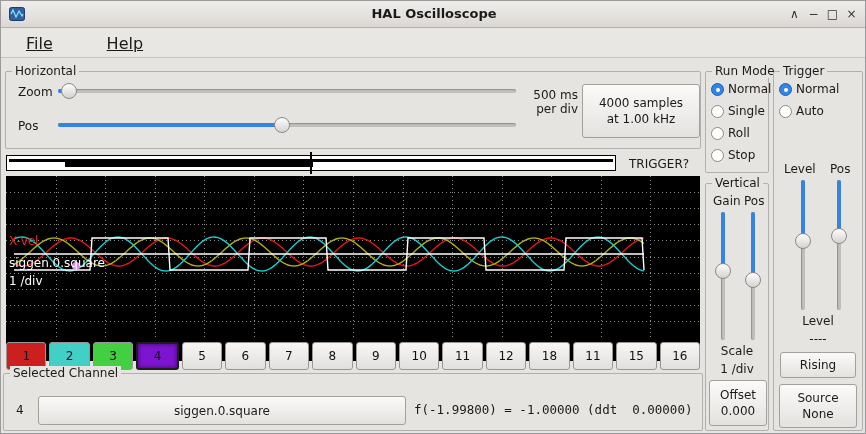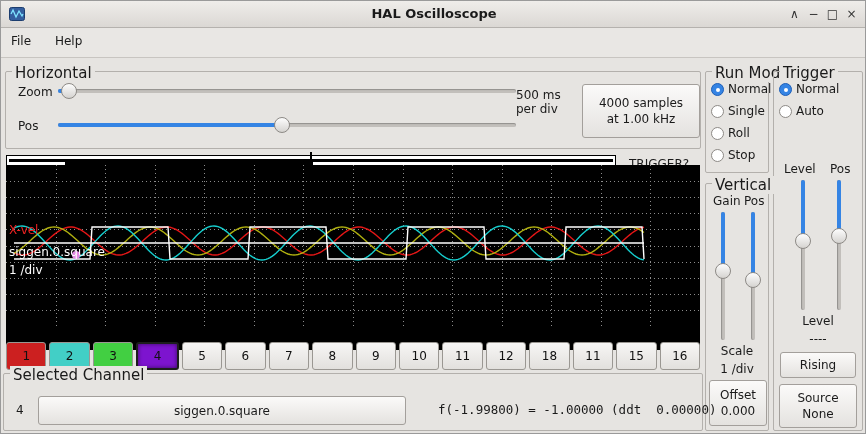--- a/index.html
+++ b/index.html
@@ -8,25 +8,25 @@
 
   
   .titlebar{position:absolute;left:0;top:0;width:866px;height:27px;background:linear-gradient(#efedea,#dbd8d4);border-bottom:1px solid #b5b2ae;box-sizing:border-box;padding-left:21px;}
   .titlebar .title{position:absolute;left:0;right:0;top:5px;text-align:center;font-weight:bold;font-size:13px;}
   .app-icon{position:absolute;left:8px;top:5px;width:16px;height:16px;}
   .win-controls{position:absolute;right:6px;top:4px;display:flex;}
   .wbtn{width:19px;height:19px;text-align:center;line-height:19px;font-size:12px;color:#333;cursor:default;}
 
   
   .menubar{position:absolute;left:0;top:27px;width:866px;height:30px;background:#e9e7e4;border-bottom:1px solid #c8c5c1;box-sizing:border-box;}
-  .menu-item{display:inline-block;padding:6px 10px;font-size:12px;}
+  .menu-item{display:inline-block;padding:6px 25px;font-size:16px;text-decoration:underline;}
 
   
   .frame{position:absolute;border:1px solid #b3b0ac;border-radius:2px;box-sizing:border-box;}
-  .frame-label{position:absolute;top:-8px;left:6px;background:#e6e4e1;padding:0 3px;font-size:15px;white-space:nowrap;}
+  .frame-label{position:absolute;top:-8px;left:6px;background:#e6e4e1;padding:0 3px;font-size:12px;white-space:nowrap;}
   .lbl{position:absolute;font-size:12px;white-space:nowrap;}
   .ctr{text-align:center;left:0;right:0;}
 
   
   .btn{position:absolute;background:linear-gradient(#fbfaf9,#e4e2df);border:1px solid #a39f9b;border-radius:3px;box-sizing:border-box;display:flex;flex-direction:column;align-items:center;justify-content:center;font-size:12px;line-height:16px;cursor:default;}
 
   
   .hslider{position:absolute;height:18px;}
   .hslider .track{position:absolute;left:0;right:0;top:7px;height:4px;background:#c2bfbb;border-radius:2px;box-shadow:inset 0 1px 1px rgba(0,0,0,.25);}
   .hslider .fill{height:100%;background:#3584e4;border-radius:2px;}
@@ -94,21 +94,21 @@
         </div>
       <div class="handle" style="left:2.5%;"></div>
     </div>
     <span class="lbl" style="left:12px;top:47px;">Pos</span>
     <div class="hslider" style="left:52px;top:44px;width:458px;">
       <div class="track">
           <div class="fill" style="width:49%;"></div>
         </div>
       <div class="handle" style="left:49%;"></div>
     </div>
-    <div class="lbl" style="left:510px;top:16px;width:62px;text-align:left;">
+    <div class="lbl" style="left:510px;top:16px;width:62px;text-align:right;">
       <div>500 ms</div>
       <div>per div</div>
     </div>
     <div class="btn" style="left:576px;top:12px;width:118px;height:54px;">
       <div>4000 samples</div>
       <div>at 1.00 kHz</div>
     </div>
   </div>
 
   <div class="recbar" style="left:5px;top:154px;width:610px;height:16px;">
@@ -188,21 +188,21 @@
       <div class="handle" style="top:53%;"></div>
     </div>
     <div class="lbl ctr" style="top:160px;">Scale</div>
     <div class="lbl ctr" style="top:178px;">1 /div</div>
     <div class="btn" style="left:3px;top:196px;width:58px;height:46px;">
       <div>Offset</div>
       <div>0.000</div>
     </div>
   </div>
 
-  <div class="scope" style="left:5px;top:164px;width:694px;height:185px;">
+  <div class="scope" style="left:5px;top:175px;width:694px;height:185px;">
     <svg id="scope-svg" width="694" height="161">
         <line x1="50.5" y1="0" x2="50.5" y2="161" stroke="#8c8c8c" stroke-width="1" stroke-dasharray="1,3"></line>
         <line x1="99.5" y1="0" x2="99.5" y2="161" stroke="#8c8c8c" stroke-width="1" stroke-dasharray="1,3"></line>
         <line x1="149.5" y1="0" x2="149.5" y2="161" stroke="#8c8c8c" stroke-width="1" stroke-dasharray="1,3"></line>
         <line x1="198.5" y1="0" x2="198.5" y2="161" stroke="#8c8c8c" stroke-width="1" stroke-dasharray="1,3"></line>
         <line x1="248.5" y1="0" x2="248.5" y2="161" stroke="#8c8c8c" stroke-width="1" stroke-dasharray="1,3"></line>
         <line x1="297.5" y1="0" x2="297.5" y2="161" stroke="#8c8c8c" stroke-width="1" stroke-dasharray="1,3"></line>
         <line x1="347.5" y1="0" x2="347.5" y2="161" stroke="#8c8c8c" stroke-width="1" stroke-dasharray="1,3"></line>
         <line x1="397.5" y1="0" x2="397.5" y2="161" stroke="#8c8c8c" stroke-width="1" stroke-dasharray="1,3"></line>
         <line x1="446.5" y1="0" x2="446.5" y2="161" stroke="#8c8c8c" stroke-width="1" stroke-dasharray="1,3"></line>
@@ -247,16 +247,16 @@
       <div class="chbtn">18</div>
       <div class="chbtn">11</div>
       <div class="chbtn">15</div>
       <div class="chbtn">16</div>
     </div>
 
   <div class="frame" style="left:2px;top:372px;width:700px;height:58px;">
     <span class="frame-label">Selected Channel</span>
     <span class="lbl" style="left:12px;top:29px;">4</span>
     <div class="btn" style="left:34px;top:22px;width:368px;height:29px;">siggen.0.square</div>
-    <span class="readout" style="left:410px;top:28px;margin-left:24px;">f(-1.99800) = -1.00000 (ddt  0.00000)</span>
+    <span class="readout" style="left:410px;top:28px;">f(-1.99800) = -1.00000 (ddt  0.00000)</span>
   </div>
 
 </div>
 
 </body></html>

